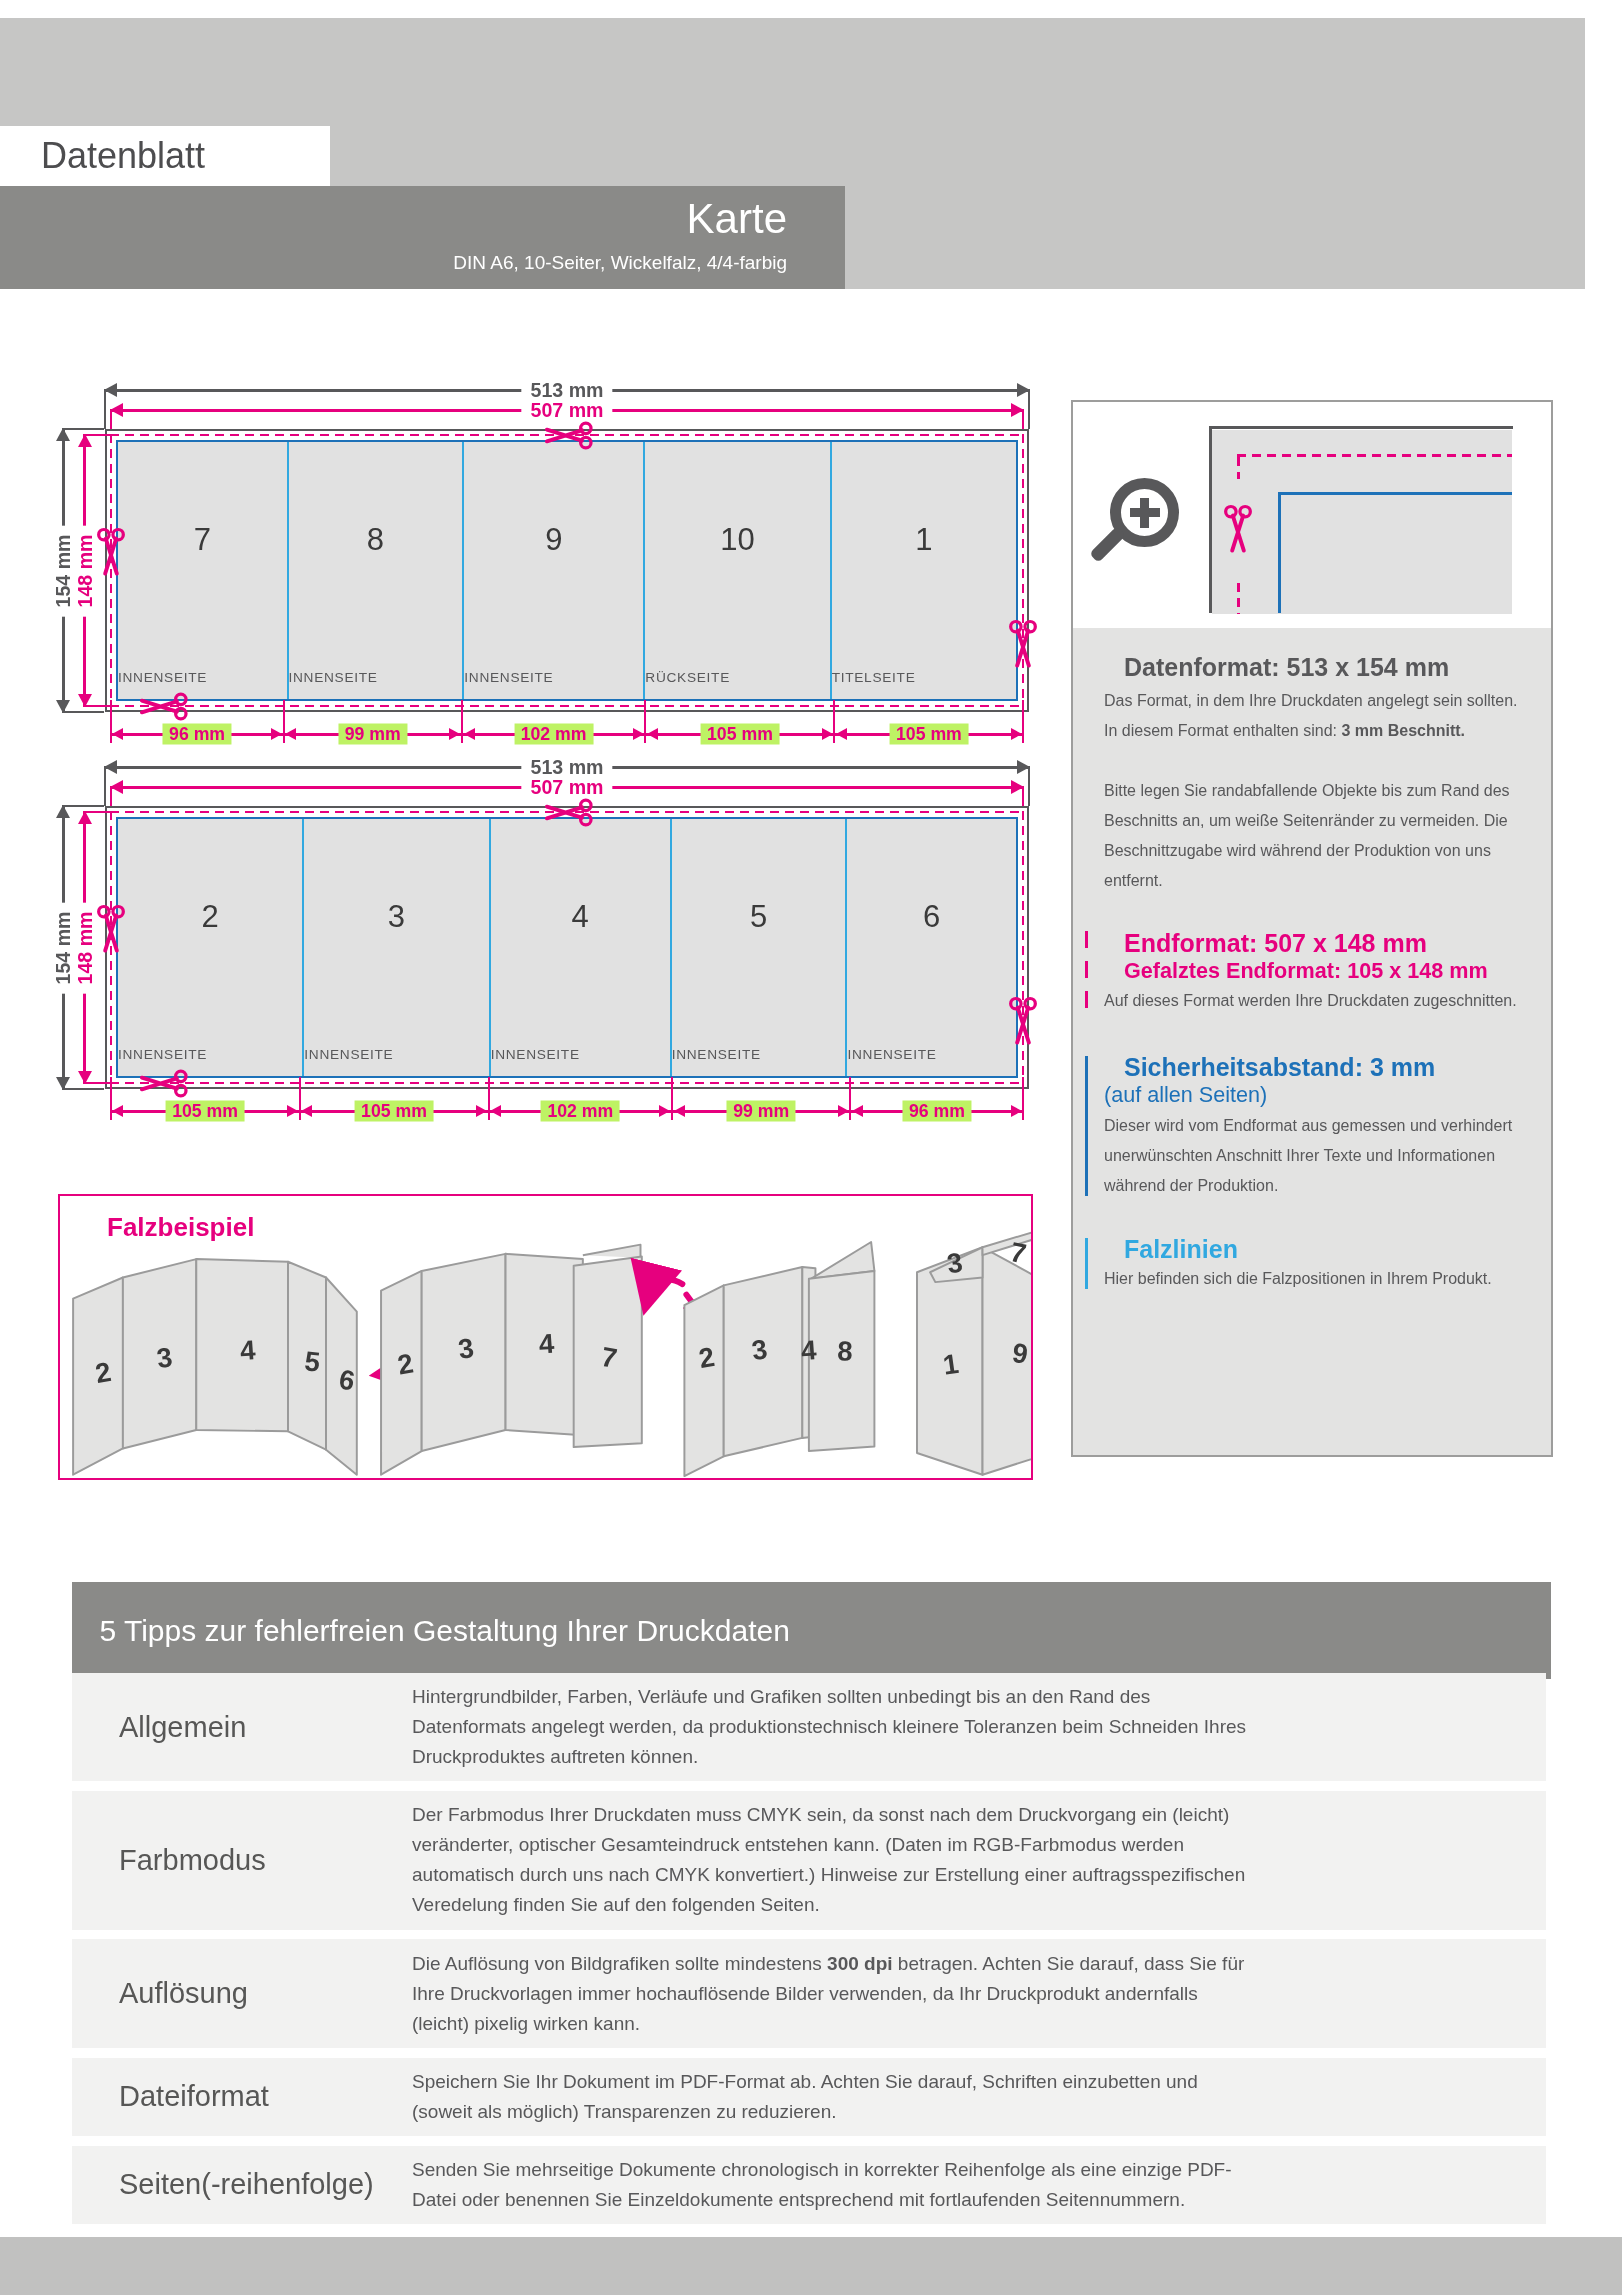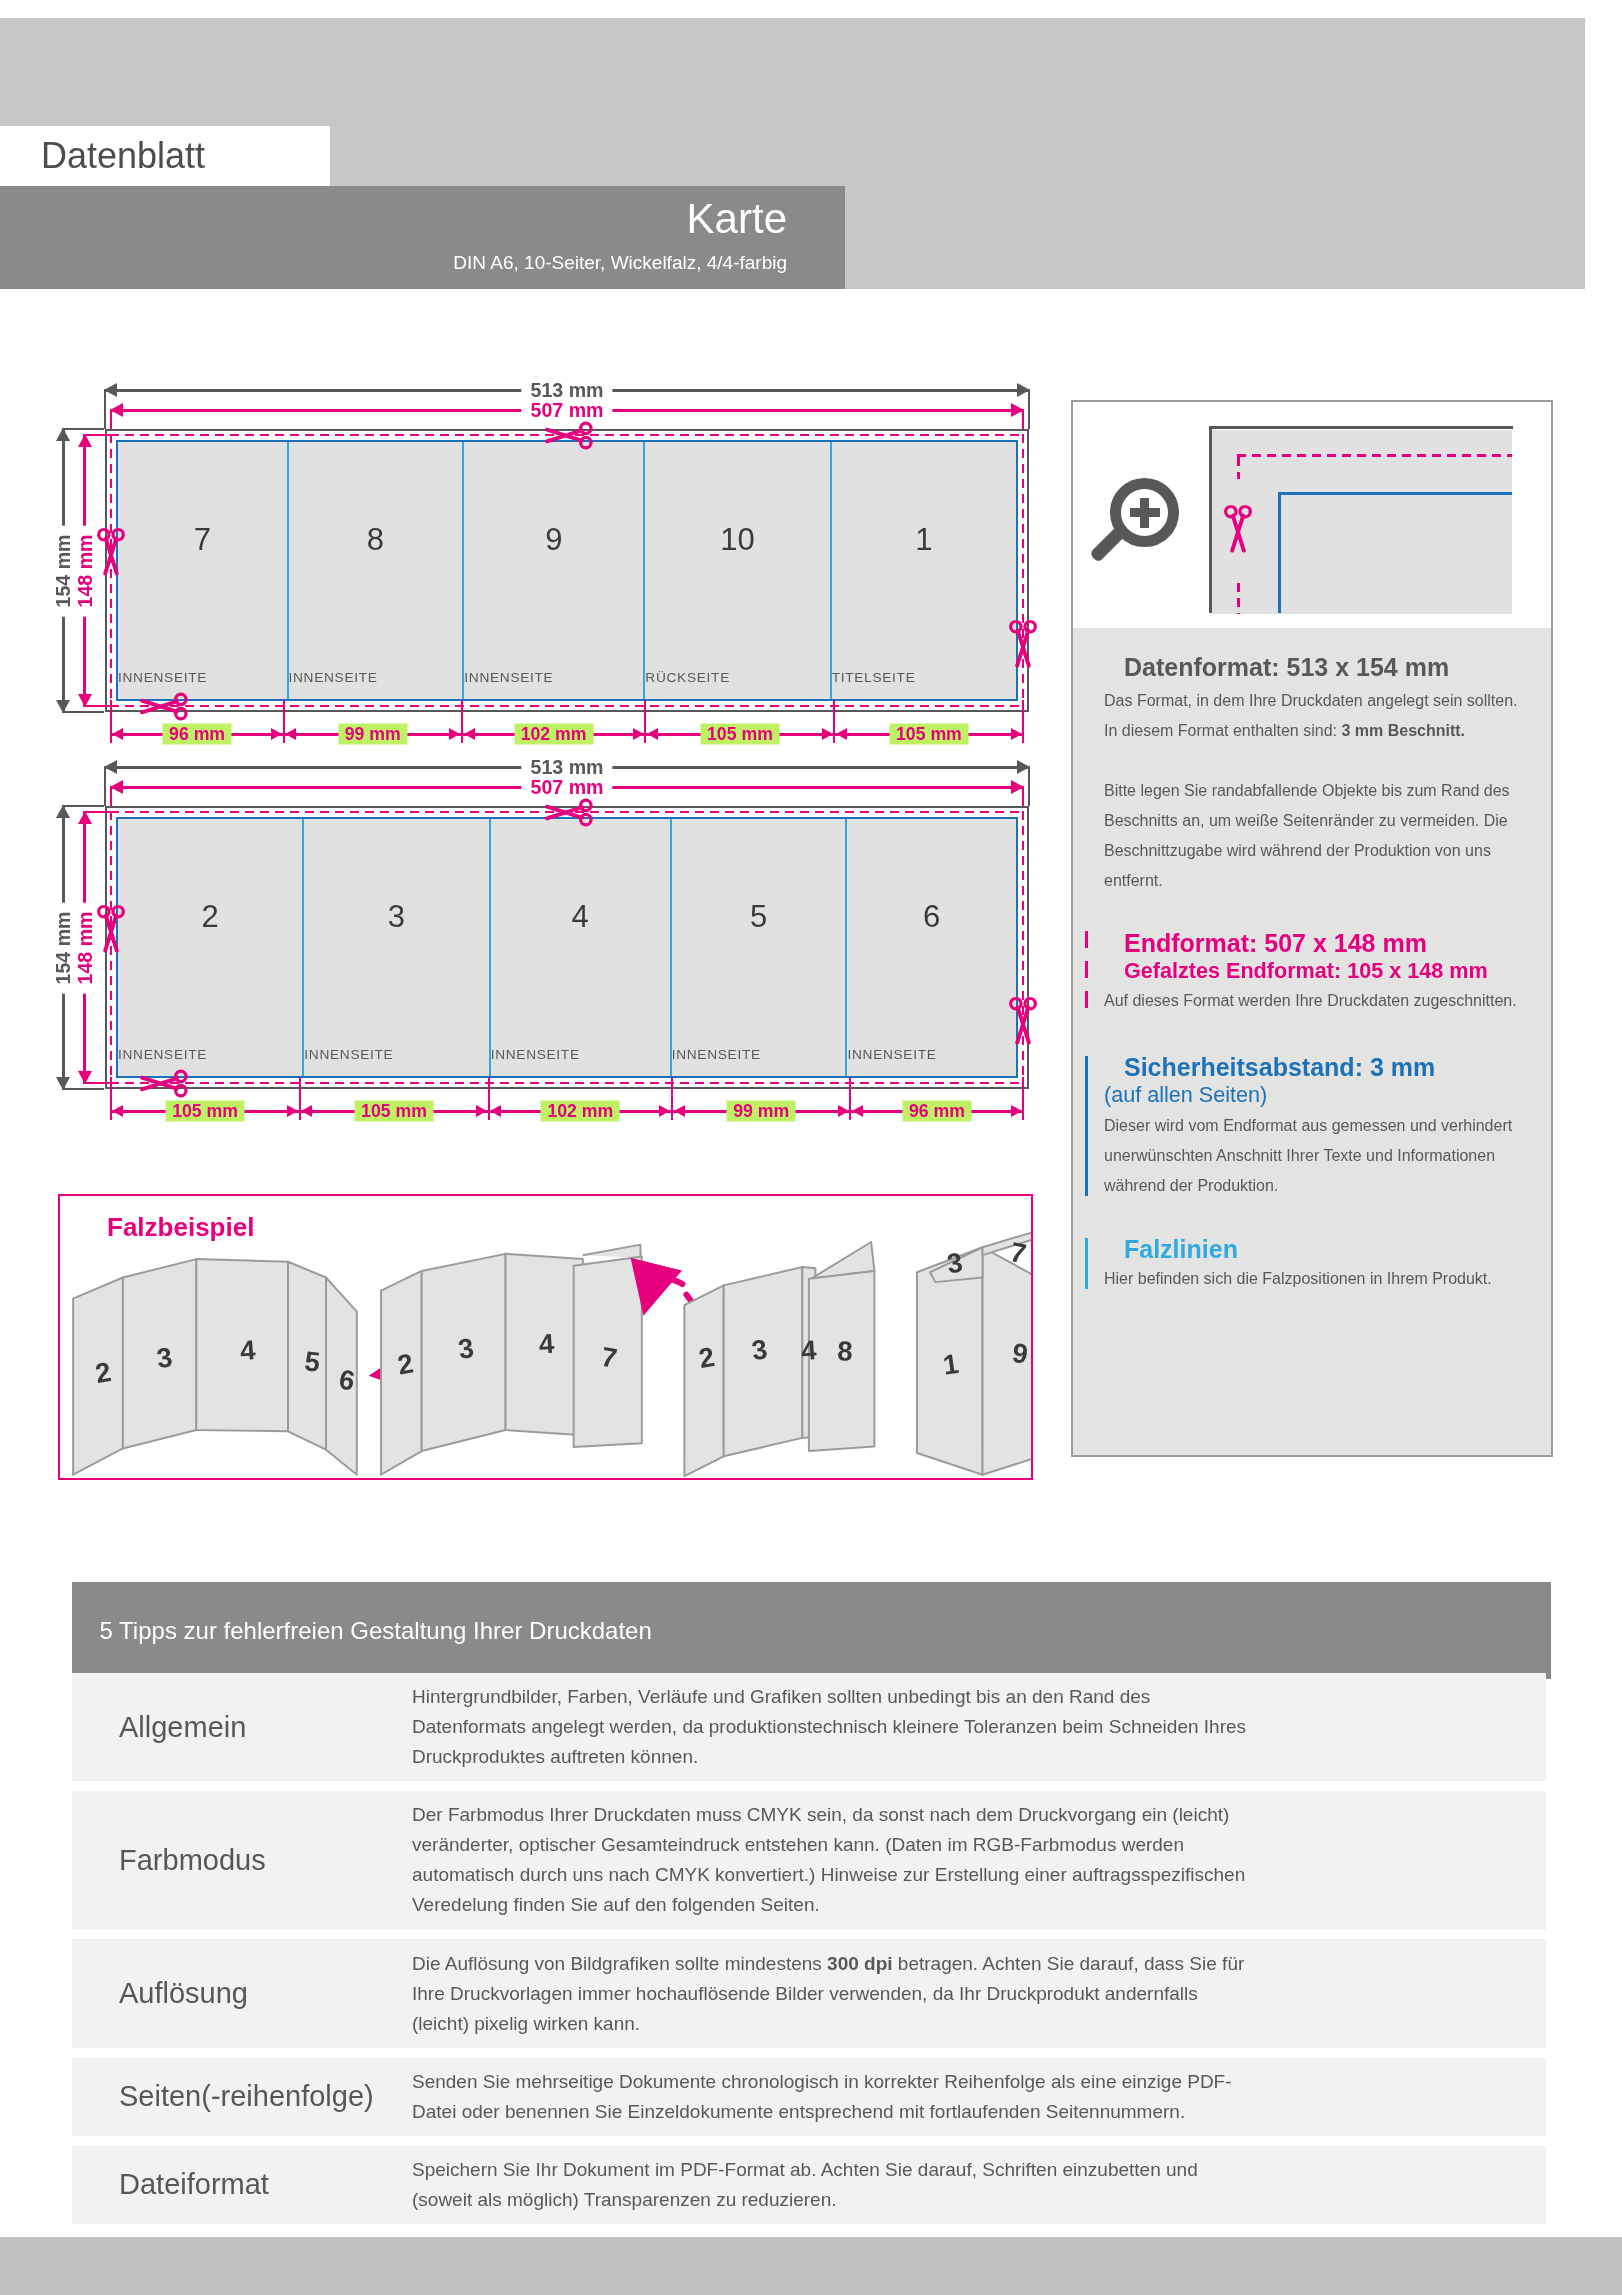--- a/index.html
+++ b/index.html
@@ -94,21 +94,21 @@
     border:2.6px solid #e6007e; background:#fff; }
   #fold-title { position:absolute; left:47px; top:15.7px; font-size:26px; font-weight:700; color:#e6007e; }
   #foldsvg { position:absolute; inset:0; width:100%; height:100%; }
   #foldsvg polygon, #foldsvg path.sheet, #foldsvg polyline { fill:#e3e3e2; stroke:#9b9b9b; stroke-width:3; stroke-linejoin:round; }
   #foldsvg text { font-family:"Liberation Sans",sans-serif; font-size:42px; font-weight:600; fill:#3a3a3a; }
   #foldsvg .arrow { fill:none; stroke:#e6007e; stroke-width:9; stroke-linecap:round; }
 
   
   #tips-header { left:72px; top:1582px; width:1479px; height:97px; background:#8a8a88;
     color:#fff; display:flex; align-items:center; padding-left:27.5px;
-    font-size:24px; font-weight:300; }
+    font-size:30px; font-weight:300; }
   #tips-rows { left:72px; top:1673px; width:1474px; }
   .tip-row { display:flex; background:#f2f2f1; margin-bottom:9.8px; align-items:center; }
   .tip-term { width:340px; flex:0 0 340px; padding-left:47px; font-size:29px; font-weight:400; color:#575756; }
   .tip-desc { width:844px; font-size:19px; line-height:30px; color:#58585a; padding:9.2px 0; }
   .tip-desc b, .sb-p b { font-weight:700; }
 
   #footer-band { left:0; top:2237px; width:1623px; height:59px; background:#c1c1c0; }
 </style>
 </head>
 <body>
@@ -406,23 +406,23 @@
     </div>
     <div class="tip-row">
       <div class="tip-term">Farbmodus</div>
       <div class="tip-desc"><span>Der Farbmodus Ihrer Druckdaten muss CMYK sein, da sonst nach dem Druckvorgang ein (leicht) veränderter, optischer Gesamteindruck entstehen kann. (Daten im RGB-Farbmodus werden automatisch durch uns nach CMYK konvertiert.) Hinweise zur Erstellung einer auftragsspezifischen Veredelung finden Sie auf den folgenden Seiten.</span></div>
     </div>
     <div class="tip-row">
       <div class="tip-term">Auflösung</div>
       <div class="tip-desc"><span>Die Auflösung von Bildgrafiken sollte mindestens </span><b>300 dpi</b><span> betragen. Achten Sie darauf, dass Sie für Ihre Druckvorlagen immer hochauflösende Bilder verwenden, da Ihr Druckprodukt andernfalls (leicht) pixelig wirken kann.</span></div>
     </div>
     <div class="tip-row">
+      <div class="tip-term">Dateiformat</div>
+      <div class="tip-desc"><span>Speichern Sie Ihr Dokument im PDF-Format ab. Achten Sie darauf, Schriften einzubetten und (soweit als möglich) Transparenzen zu reduzieren.</span></div>
+    </div>
+    <div class="tip-row">
       <div class="tip-term">Seiten(-reihenfolge)</div>
       <div class="tip-desc"><span>Senden Sie mehrseitige Dokumente chronologisch in korrekter Reihenfolge als eine einzige PDF-Datei oder benennen Sie Einzeldokumente entsprechend mit fortlaufenden Seitennummern.</span></div>
     </div>
-    <div class="tip-row">
-      <div class="tip-term">Dateiformat</div>
-      <div class="tip-desc"><span>Speichern Sie Ihr Dokument im PDF-Format ab. Achten Sie darauf, Schriften einzubetten und (soweit als möglich) Transparenzen zu reduzieren.</span></div>
-    </div>
   </div>
 
 <div id="footer-band" class="abs"></div>
 
 
 </body></html>

